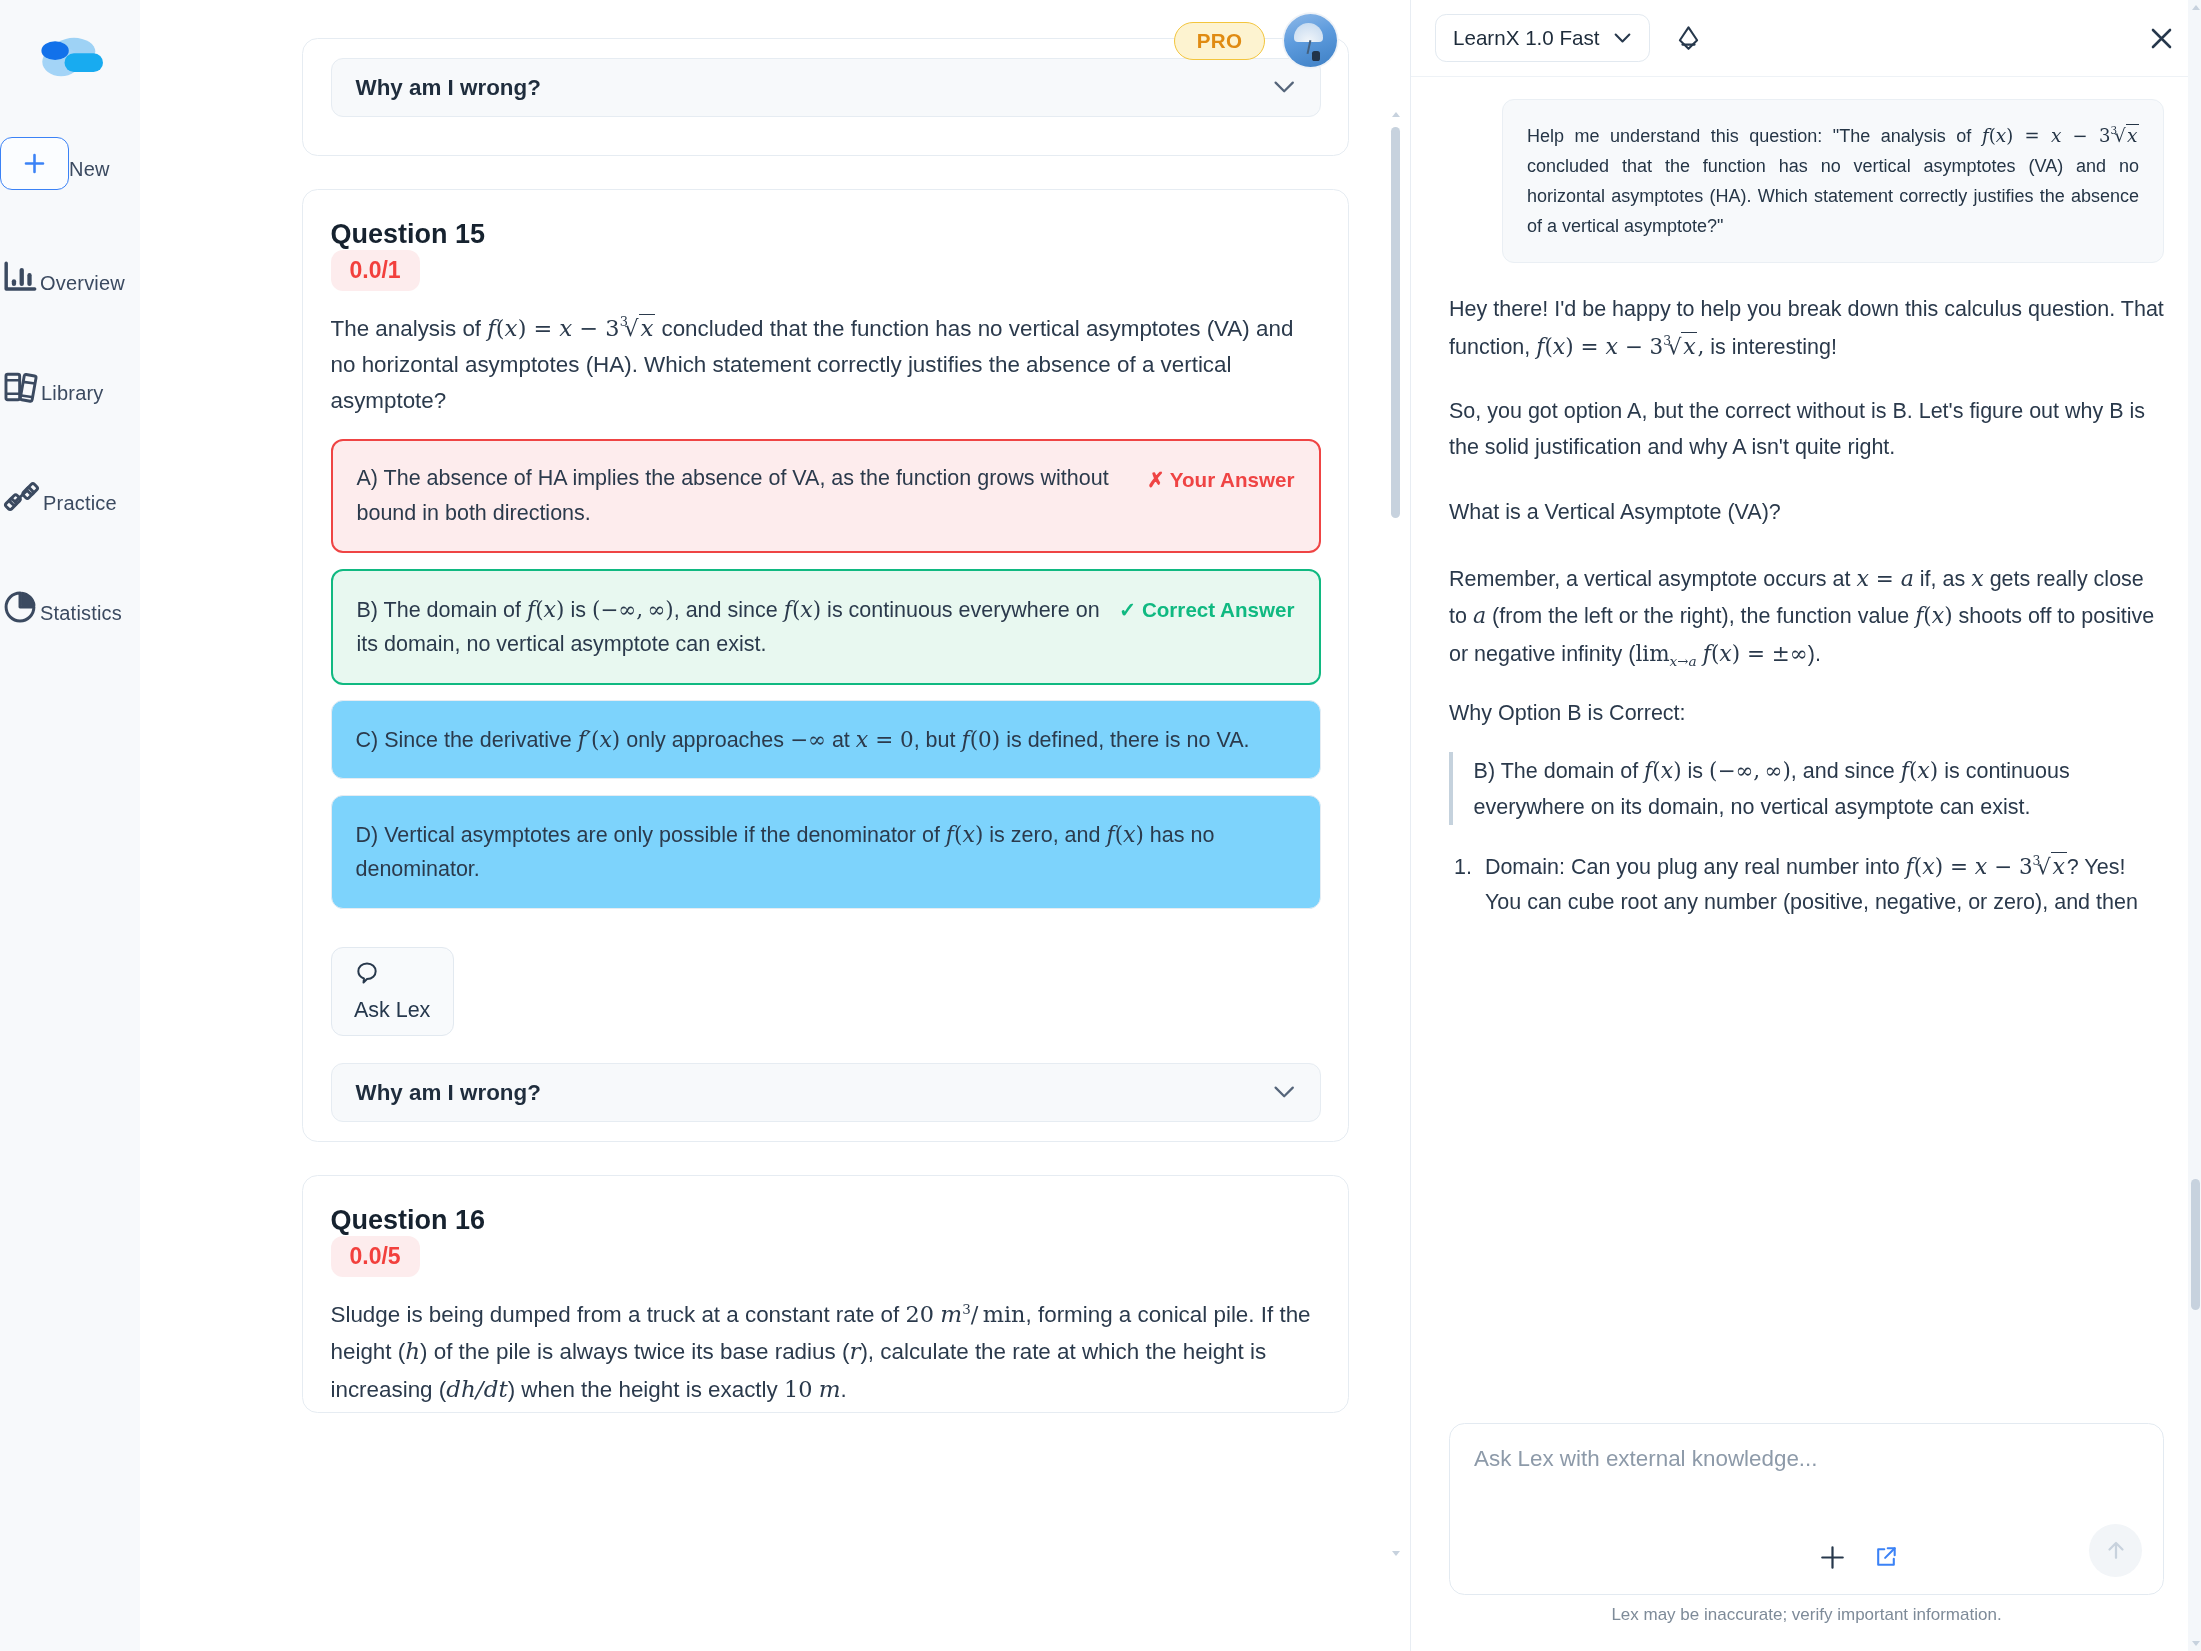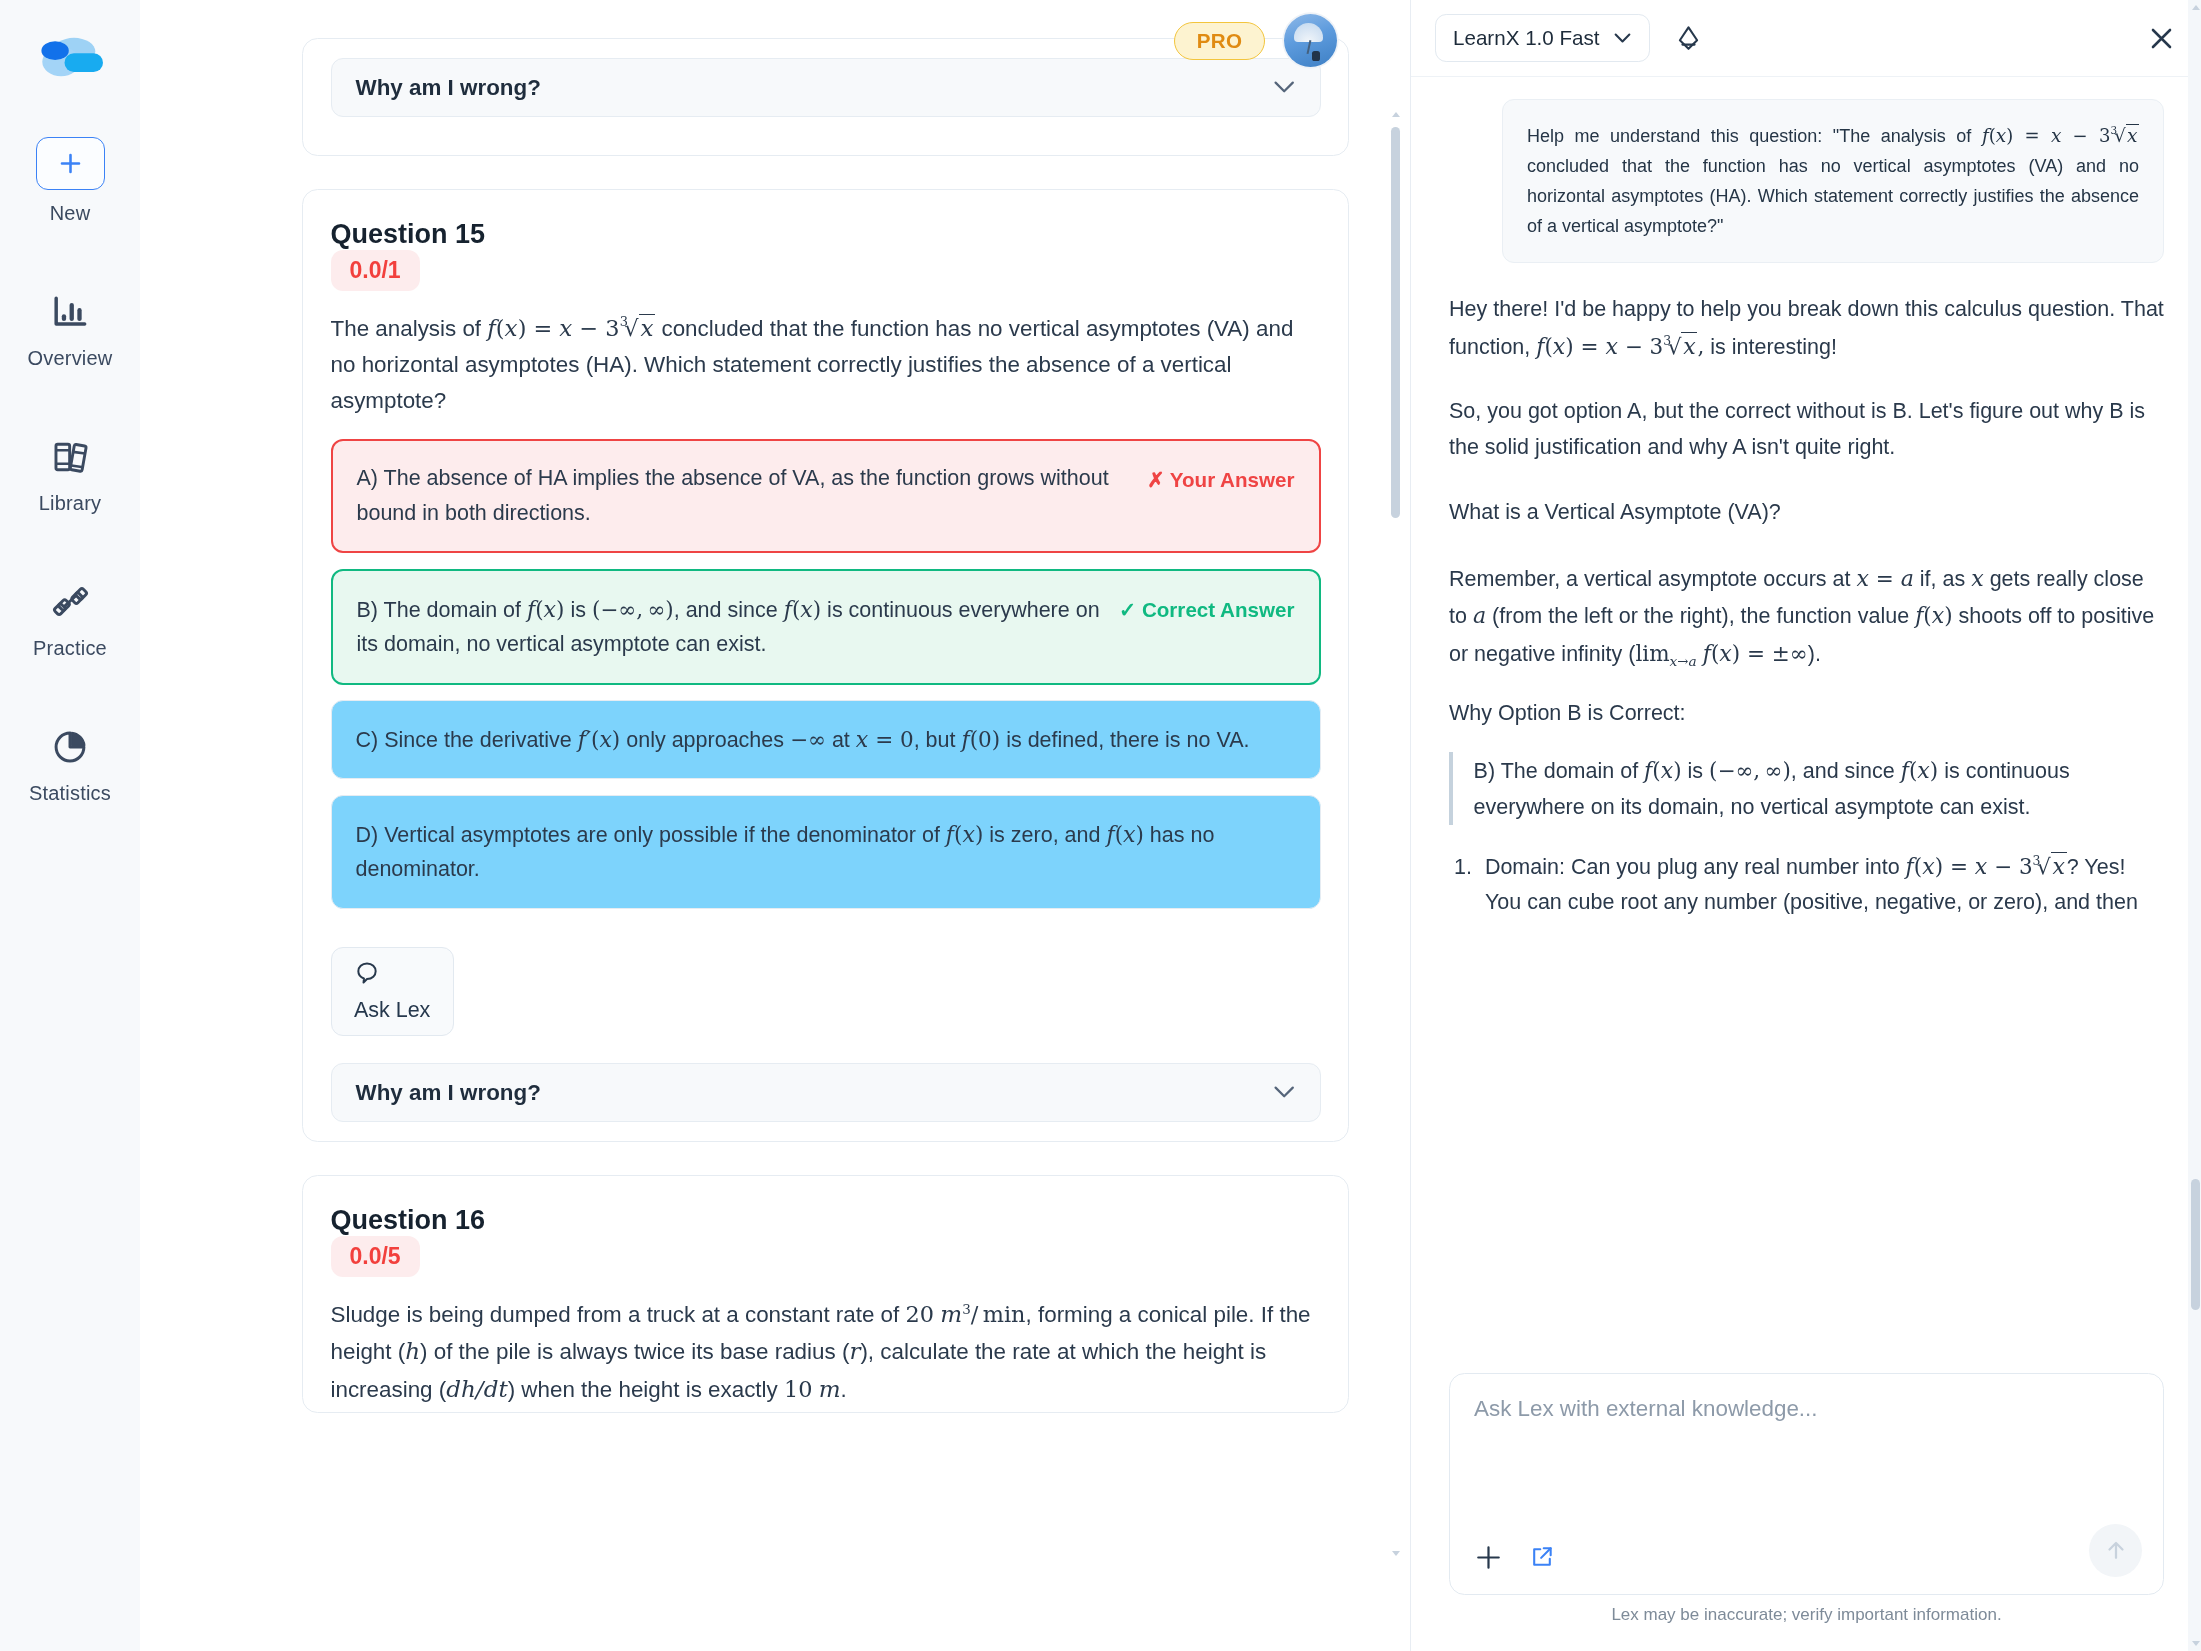--- a/index.html
+++ b/index.html
@@ -13,21 +13,21 @@
 
   
   .sidebar {
     width: 140px; flex: 0 0 140px;
     background: #f7f9fb;
     display: flex; flex-direction: column; align-items: center;
     padding-top: 31px;
   }
   .logo { width: 79px; height: 53px; margin-bottom: 53px; position: relative; }
   .nav-item {
-    display: flex; flex-direction: column; align-items: center;
+    display: flex; flex-direction: row; align-items: center;
     margin-bottom: 64px; cursor: pointer; width: 100%;
   }
   .new-box {
     width: 69px; height: 53px; border: 1.7px solid #3b82f6;
     border-radius: 12px; display: flex; align-items: center; justify-content: center;
     background: #fbfdff;
   }
   .nav-label {
     margin-top: 12px; font-size: 20px; color: #3b4a60; letter-spacing: 0.2px;
   }
@@ -155,22 +155,22 @@
   .msg.tight { margin-top: 22.4px; }
   .quote {
     border-left: 4.3px solid #c5d2dd; padding-left: 20.6px; margin-top: 20.6px;
     font-size: 21.5px; line-height: 1.66; color: #2a394b;
   }
   .olist { margin-top: 22.4px; padding-left: 29px; font-size: 21.5px; line-height: 1.66; color: #2a394b; }
   .olist li { padding-left: 6.9px; }
 
   .composer-wrap { flex: 0 0 auto; padding: 0 38px 12px 38px; background: #fff; }
   .composer {
-    border: 0.9px solid #e3eaf1; border-radius: 15.5px; height: 222px;
-    padding: 22.4px 24px 0 24px; display: flex; flex-direction: column; position: relative;
+    border: 0.9px solid #e3eaf1; border-radius: 15.5px; height: 172px;
+    padding: 22.4px 24px 0 24px; display: flex; flex-direction: row; position: relative;
   }
   .composer .ph { font-size: 22.4px; color: #8d9aa9; }
   .composer .tools { margin-top: auto; display: flex; align-items: center; gap: 26px; padding-bottom: 19px; }
   .send-btn {
     position: absolute; right: 20.6px; bottom: 17px; width: 53px; height: 53px;
     border-radius: 50%; background: #f2f5f8; display: flex; align-items: center; justify-content: center;
     cursor: pointer;
   }
   .disclaimer { text-align: center; font-size: 17px; color: #7e8b99; padding: 10.3px 0 13.8px 0; }
 

